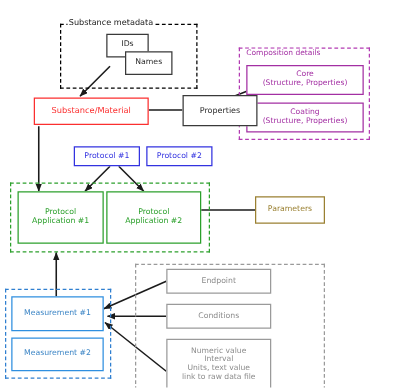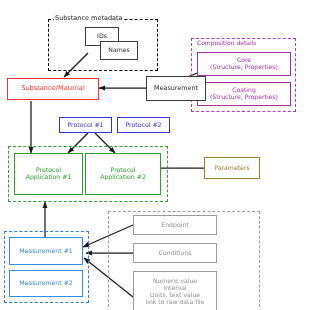--- a/index.html
+++ b/index.html
@@ -17,21 +17,21 @@
 
   
   .g-substance{border:1.4px dashed #000000;}
   .g-composition{border:1.4px dashed #b23bb2;}
   .g-protapp{border:1.4px dashed #2ca02c;}
   .g-measure{border:1.4px dashed #2f7fd0;}
   .g-details{border:1.4px dashed #9a9a9a;}
 
   
   .b-black{border:1.1px solid #3a3a3a;color:#2b2b2b;}
-  .b-red{border:1.4px solid #fb2f2f;color:#fb2f2f;}
+  .b-red{border:1.4px solid #fb2f2f;color:#fb2f2f;margin-left:20px;}
   .b-purple{border:1.4px solid #a32fa3;color:#a32fa3;}
   .b-blue{border:1.4px solid #3333e0;color:#3333e0;}
   .b-green{border:1.4px solid #2ca02c;color:#2ca02c;}
   .b-gold{border:1.4px solid #9a8032;color:#9a8032;}
   .b-lblue{border:1.6px solid #2f8fe0;color:#3d86c6;}
   .b-gray{border:1.4px solid #9a9a9a;color:#8c8c8c;}
 
   svg.lines{position:absolute;left:0;top:0;width:298px;height:310px;overflow:visible;}
 </style>
 </head>
@@ -93,21 +93,21 @@
   <div class="box b-purple" style="left:197px;top:70px;width:94px;height:24px;font-size:6.1px;flex-direction:column;">
     <span>Coating</span>
     <span>(Structure, Properties)</span>
   </div>
 
   <div class="box b-red" style="left:7px;top:66px;width:92px;height:22px;font-size:6.6px;">
     <span>Substance/Material</span>
   </div>
 
   <div class="box b-black" style="left:146px;top:64px;width:60px;height:25px;font-size:6.4px;">
-    <span>Measurement</span>
+    <span>Properties</span>
   </div>
 
   <div class="box b-blue" style="left:59px;top:105px;width:53px;height:16px;font-size:6.2px;">
     <span>Protocol #1</span>
   </div>
   <div class="box b-blue" style="left:117px;top:105px;width:53px;height:16px;font-size:6.2px;">
     <span>Protocol #2</span>
   </div>
 
   <div class="grp g-protapp" style="left:8px;top:134px;width:160px;height:56px;"></div>

